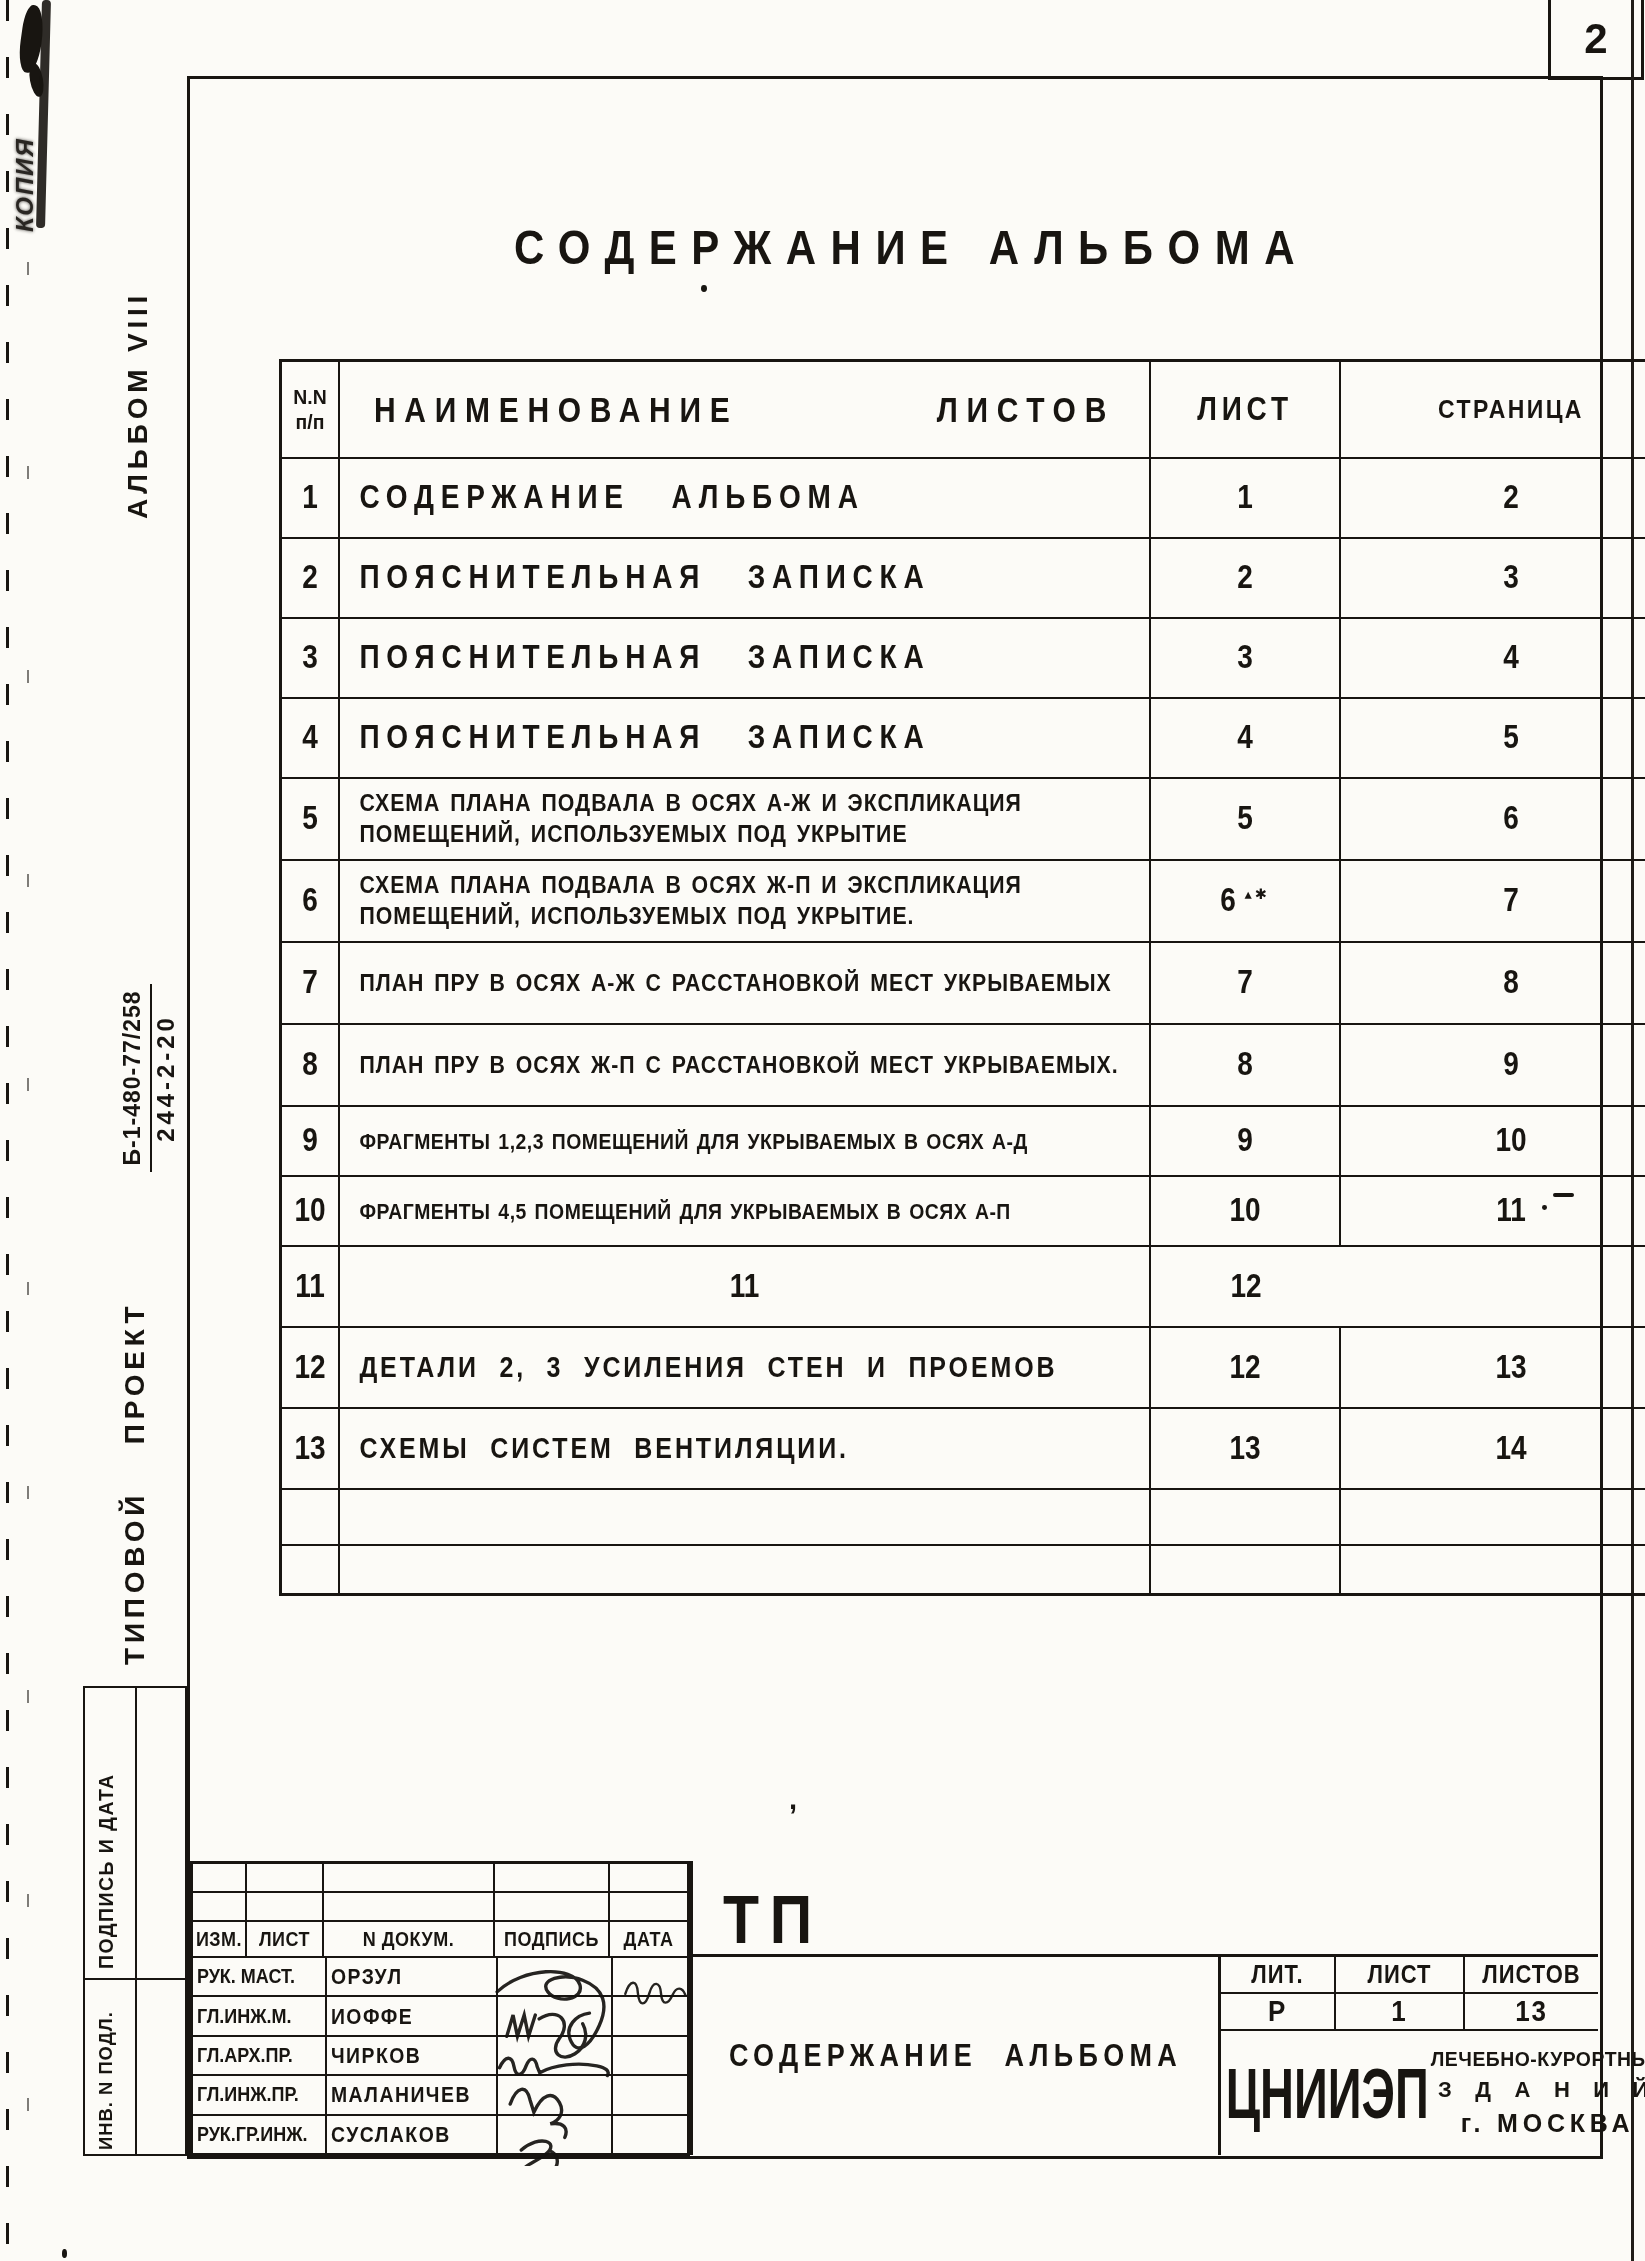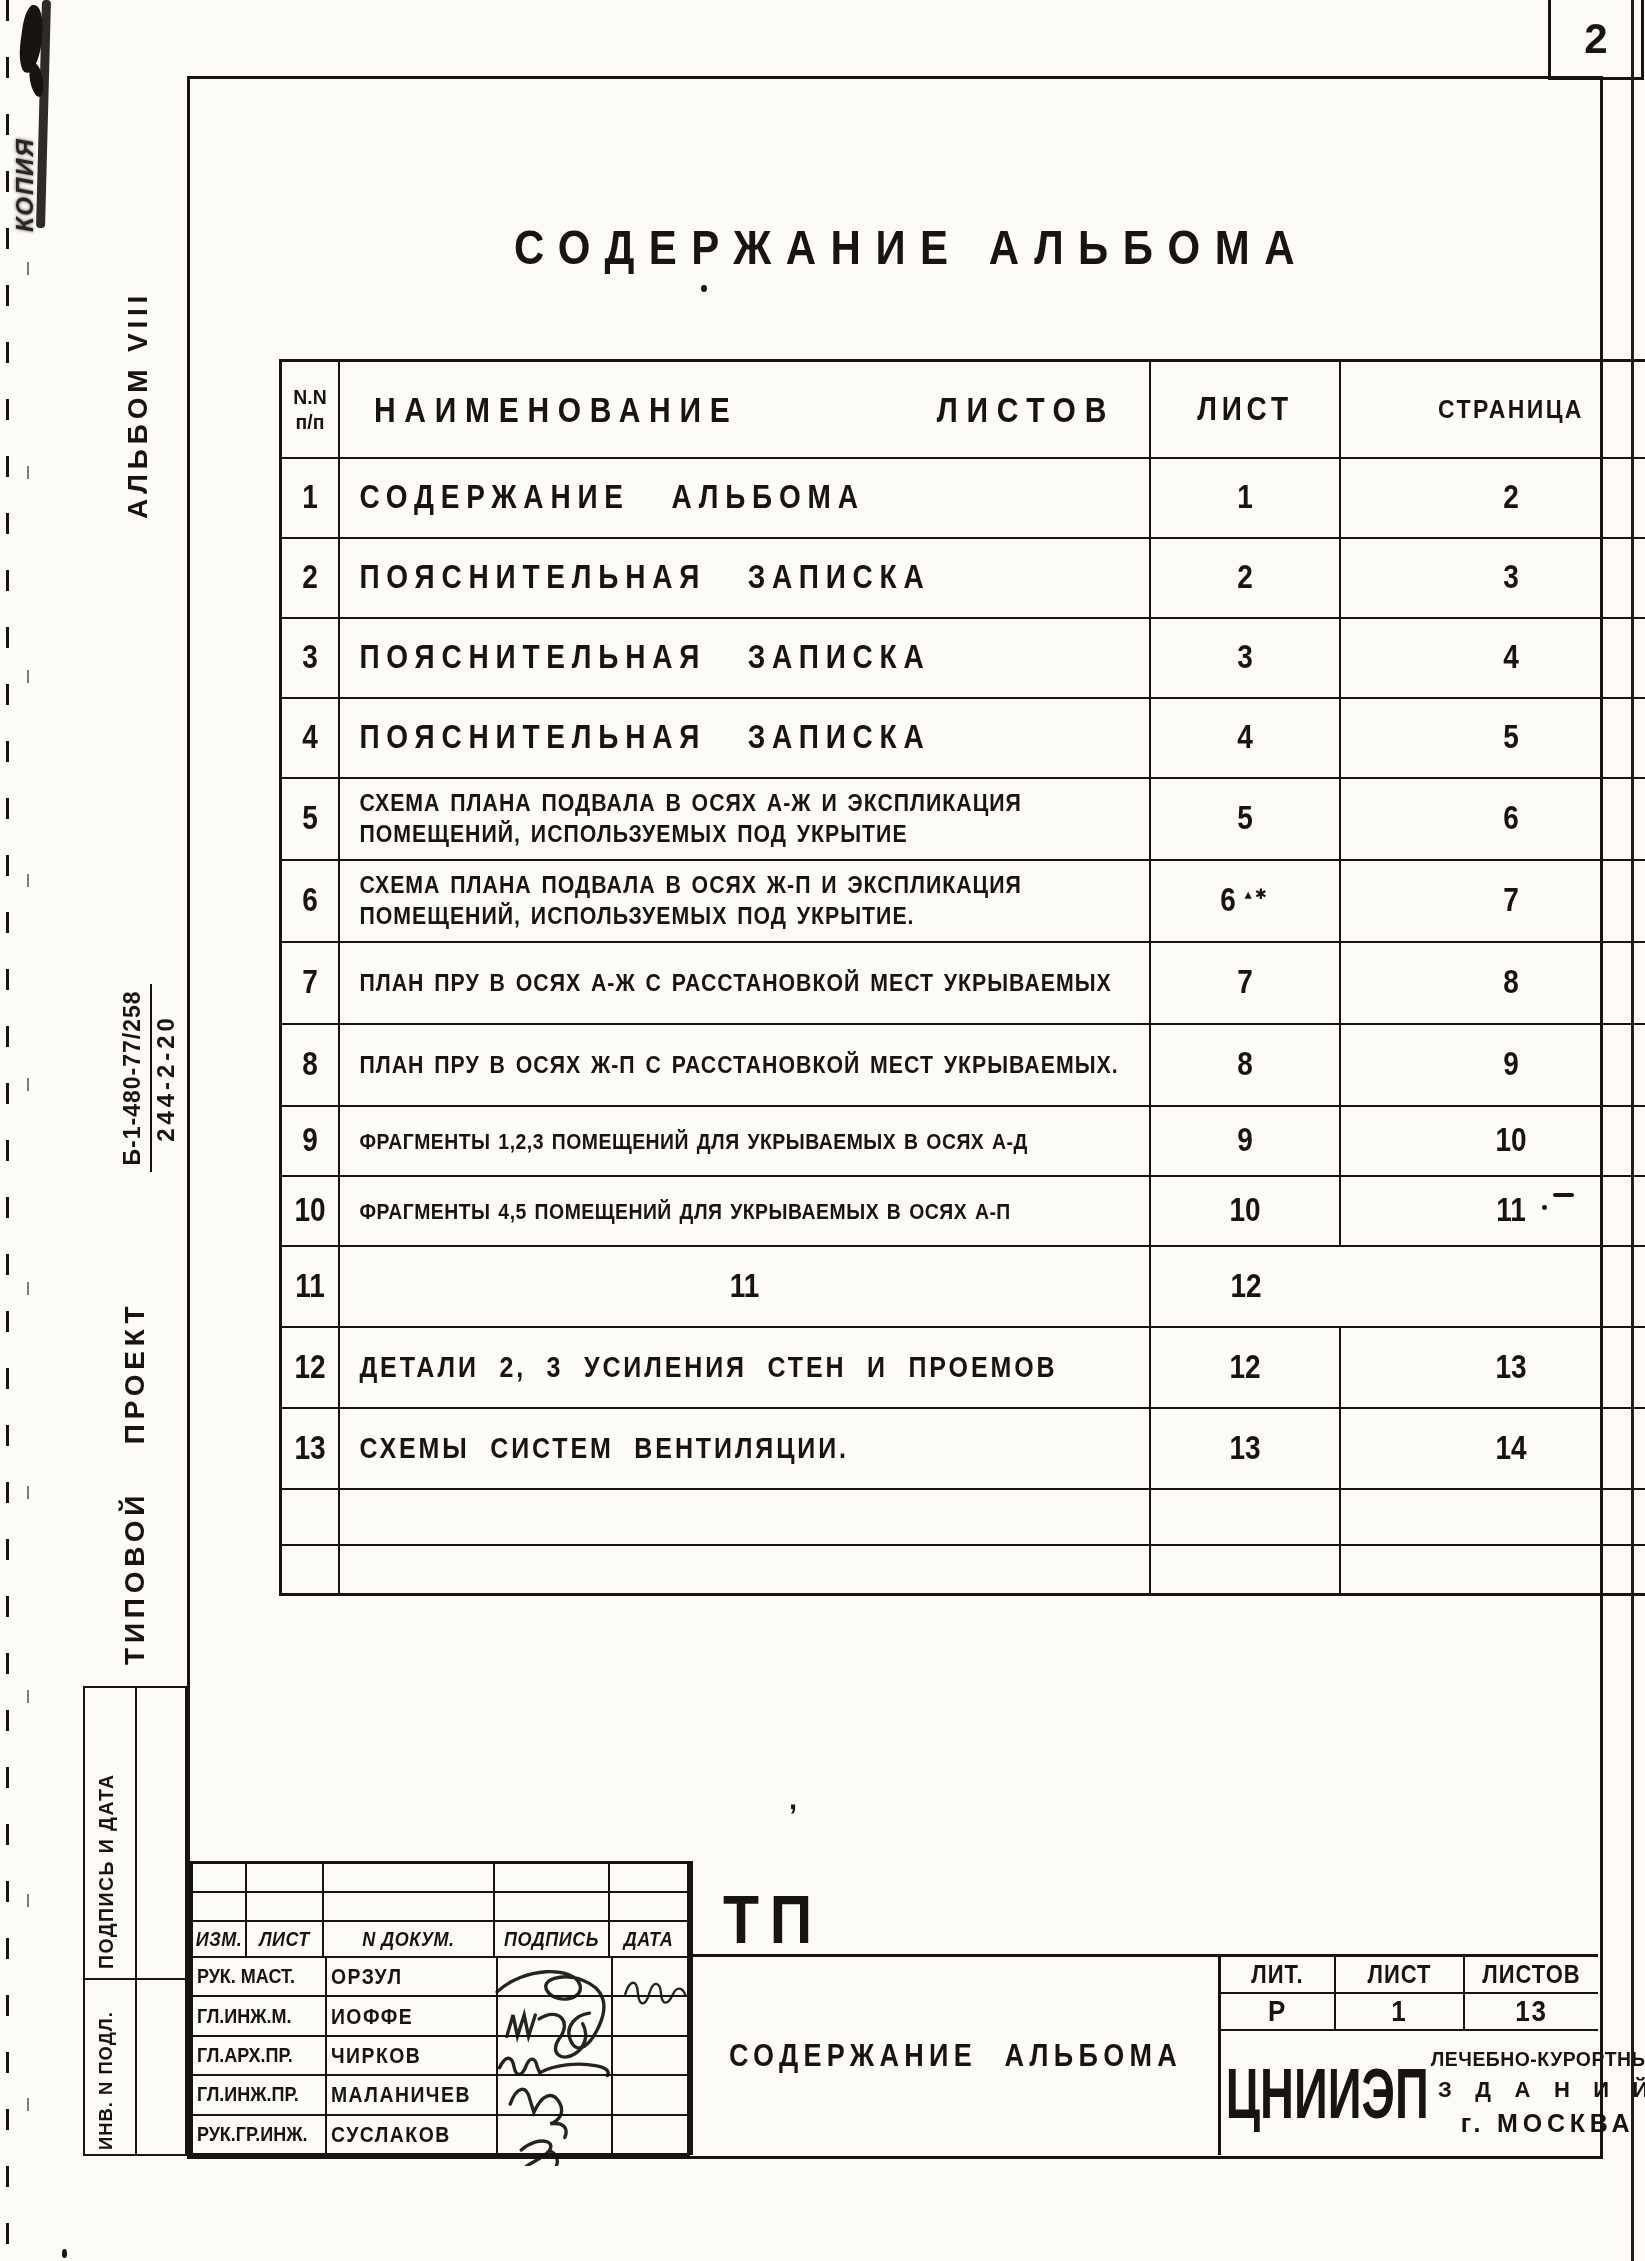--- a/index.html
+++ b/index.html
@@ -55,21 +55,21 @@
   
   .sig-table{ left:190px; top:1861px; width:500px; height:295px; border:3.4px solid var(--ink); box-sizing:border-box;
               display:flex; flex-direction:column;}
   .srow{ display:grid; border-bottom:2.9px solid var(--ink); box-sizing:border-box; flex:0 0 auto;}
   .srow:last-child{ border-bottom:none;}
   .srow-5{ grid-template-columns:54px 77px 171px 115px 1fr;}
   .srow-4{ grid-template-columns:134px 171px 115px 1fr;}
   .sc{ border-right:2.9px solid var(--ink); display:flex; align-items:center; box-sizing:border-box; overflow:hidden;
        padding:0 3.9px; font-weight:700;}
   .sc:last-child{ border-right:none;}
-  .shead .sc{ justify-content:center; font-size:18px; letter-spacing:0.5px;font-style:italic;}
+  .shead .sc{ justify-content:center; font-size:18px; letter-spacing:0.5px;}
   .srole{ font-size:18px;} .sname{ font-size:19.4px; letter-spacing:1.5px;}
   .tp-cell{ left:690px; top:1861px; width:908px; height:96px; border-left:3.4px solid var(--ink);
             border-bottom:3.4px solid var(--ink); box-sizing:border-box; display:flex; align-items:flex-end;}
   .tp-cell .st{ font-size:59px; letter-spacing:10.7px; margin-left:30px; font-weight:600;}
   .doc-cell{ left:690px; top:1957px; width:528px; height:198px; border-left:3.4px solid var(--ink);
              box-sizing:border-box; display:flex; align-items:center; justify-content:center;}
   .doc-cell .st{ font-size:27px; letter-spacing:5.3px; word-spacing:14.5px;}
   .lit-table{ left:1218px; top:1957px; width:380px; height:198px; border-left:3.4px solid var(--ink);
               box-sizing:border-box; display:flex; flex-direction:column;}
   .lit-row{ display:grid; grid-template-columns:115px 129px 1fr; border-bottom:2.9px solid var(--ink); flex:0 0 35px;}

